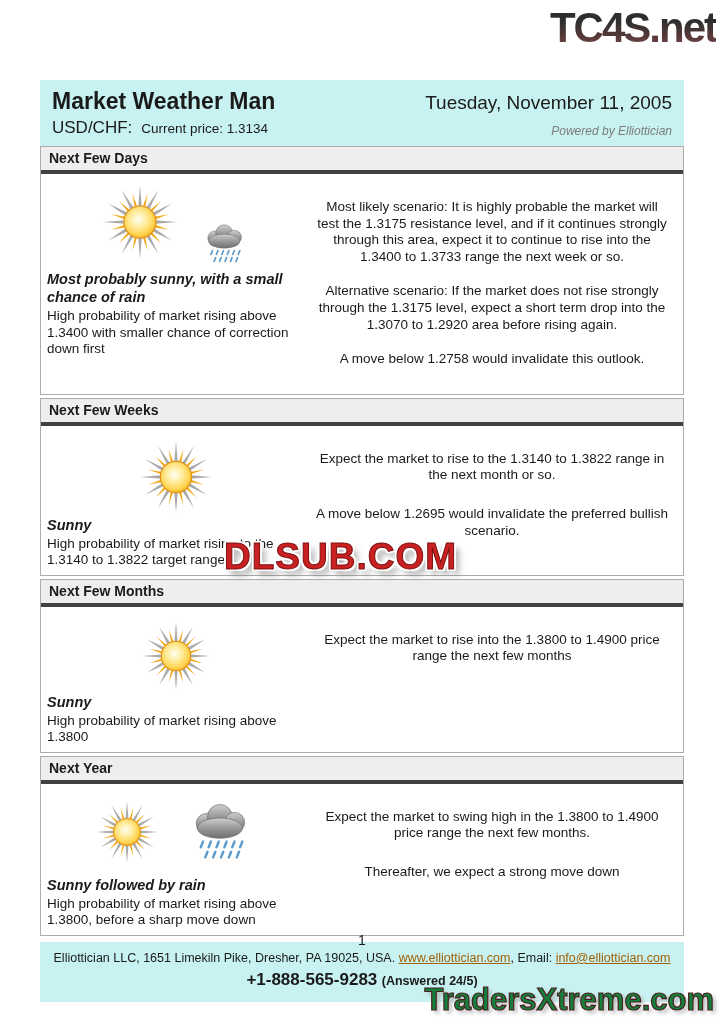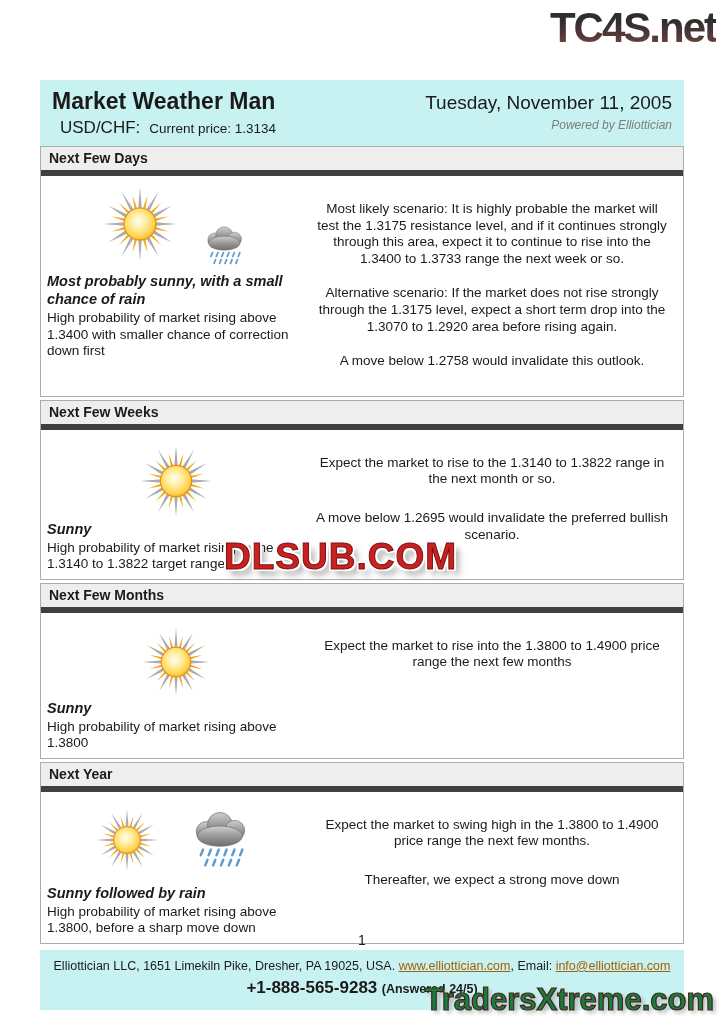--- a/index.html
+++ b/index.html
@@ -42,31 +42,31 @@
 
   
   .doc { position:absolute; left:40px; top:80px; width:644px; }
 
   .doc-header {
     background:#c8f1f1; padding:8px 12px 8px 12px;
   }
   .doc-header .row1 { display:flex; justify-content:space-between; align-items:baseline; }
   .doc-title { font-size:23px; font-weight:bold; }
   .doc-date  { font-size:19px; }
-  .doc-header .row2 { display:flex; justify-content:space-between; align-items:flex-start; margin-top:3px;margin-left:8px; }
+  .doc-header .row2 { display:flex; justify-content:space-between; align-items:flex-end; margin-top:3px; }
   .pair-wrap { display:flex; align-items:baseline; gap:9px; }
   .pair  { font-size:17px; }
   .price { font-size:13.5px; }
   .powered { font-size:12px; font-style:italic; color:#7d7d7d; }
 
   .sections { background:#fff; }
   .section { border:1px solid #acacac; background:#fff; }
   .section + .section { margin-top:3px; }
   .section-title {
-    background:#eeeeee; border-bottom:6px solid #404040;
+    background:#eeeeee; border-bottom:4px solid #404040;
     font-size:14px; font-weight:bold; padding:3px 8px 4px 8px;
   }
   .section-body { display:flex; }
   .left-col {
     width:268px; flex:0 0 268px; text-align:left; padding:6px 4px 6px 6px;
   }
   .icons-row { display:flex; justify-content:center; align-items:flex-end; gap:22px; min-height:88px; }
   .forecast { font-size:14.5px; font-weight:bold; font-style:italic; line-height:1.25; margin-top:2px; }
   .summary  { font-size:13.5px; line-height:1.22; margin-top:2px; }
   .right-col {

